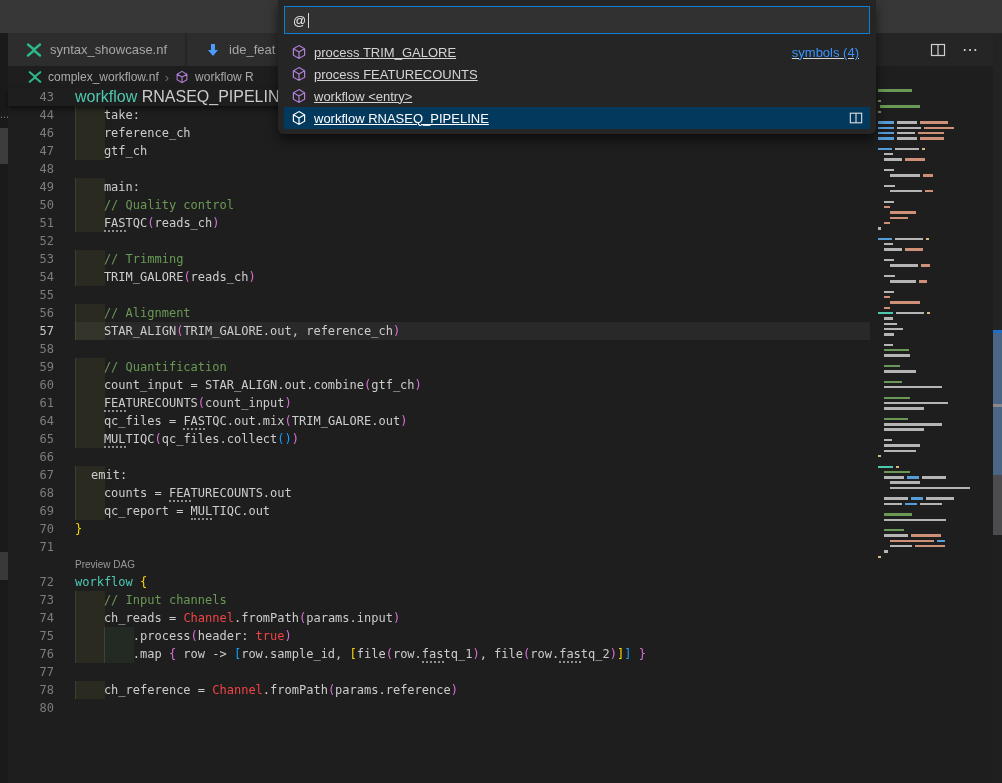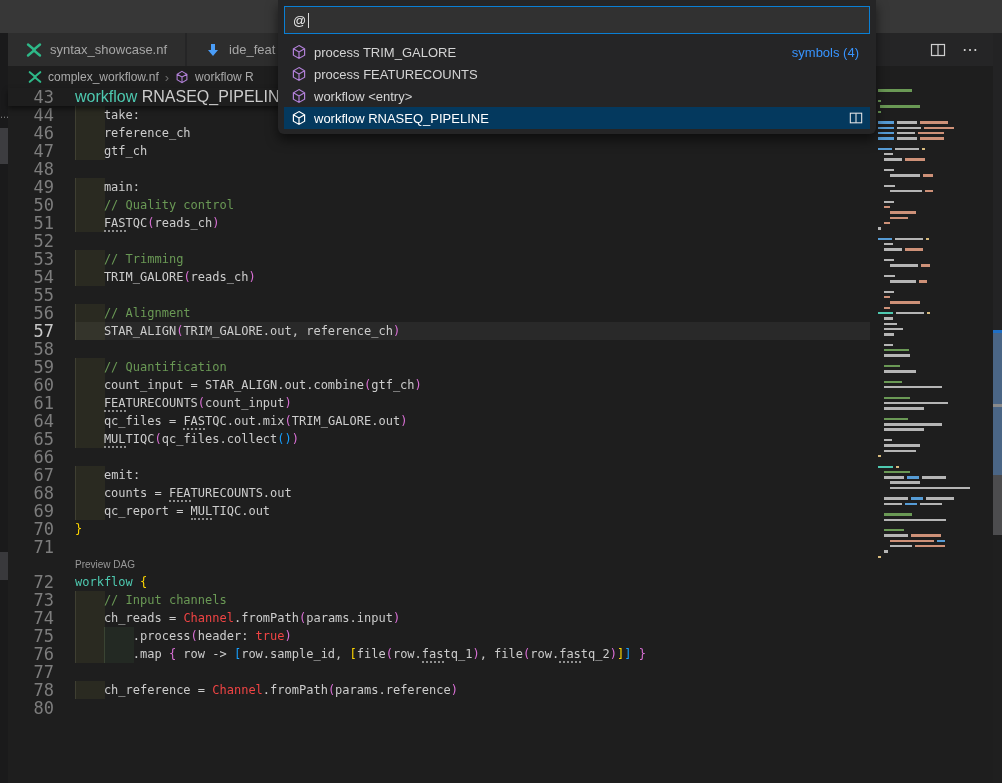--- a/index.html
+++ b/index.html
@@ -19,21 +19,21 @@
   .breadcrumb{position:absolute;left:8px;top:66px;width:985px;height:22px;background:#1e1e1e;
               display:flex;align-items:center;gap:6px;padding-left:20px;box-sizing:border-box;color:#a9a9a9;font-size:12px;}
   .bc-sep{color:#6e6e6e;font-size:13px;}
   
   .mono{font-family:"DejaVu Sans Mono",monospace;font-size:12px;}
   .sticky{position:absolute;left:8px;top:88px;width:862px;height:18px;z-index:6;background:#1e1e1e;
           box-shadow:0 3px 5px rgba(0,0,0,.5);}
   .lines{position:absolute;left:8px;top:106px;width:862px;}
   .crow{display:flex;height:18px;line-height:18px;}
   .gutter{width:67px;flex:none;text-align:right;padding-right:21px;box-sizing:border-box;color:#7d7d7d;
-          font-family:"DejaVu Sans Mono",monospace;font-size:17px;}
+          font-family:"DejaVu Sans Mono",monospace;font-size:12px;}
   .content{position:relative;flex:1;white-space:pre;}
   .band{position:absolute;top:0;bottom:0;width:29px;pointer-events:none;}
   .band.l1{left:0;background:rgba(255,255,100,.055);border-left:1px solid rgba(220,220,170,.12);}
   .band.l2{left:29px;background:rgba(130,255,130,.05);border-left:1px solid rgba(170,220,170,.10);}
   .codetext{position:relative;}
   .cur .content{background:rgba(255,255,255,.05);}
   .cur .gutter{color:#c8c8c8;}
   .tk-kw{color:#4ec9b0;} .tk-ty{color:#ef4444;} .tk-cm{color:#6a9955;} .tk-tx{color:#cccccc;}
   .tk-b1{color:#ffd700;} .tk-b2{color:#da70d6;} .tk-b3{color:#179fff;}
   .tk-un{color:#cccccc;border-bottom:2px dotted #8f8f8f;}
@@ -45,21 +45,21 @@
   .mm-row span{display:inline-block;height:2.4px;margin-right:3px;flex:none;}
   .right-strip{position:absolute;left:993px;top:33px;width:9px;height:750px;background:#232324;}
   .rs-b{position:absolute;left:0;width:9px;}
   
   .qp{position:absolute;left:278px;top:0;width:598px;box-sizing:border-box;background:#252526;z-index:50;
       border-radius:0 0 6px 6px;box-shadow:0 6px 12px rgba(0,0,0,.55);padding:6px 6px 5px 6px;}
   .qp-input{height:26px;background:#313131;border:1px solid #0a7fd4;display:flex;align-items:center;
             padding:0 8px;color:#e8e8e8;font-size:13px;}
   .caret{width:1px;height:15px;background:#dcdcdc;margin-left:2px;}
   .qp-list{margin-top:7px;}
-  .qp-row{display:flex;align-items:center;height:22px;padding:0 7px;gap:7px;color:#d4d4d4;font-size:13px;}
+  .qp-row{display:flex;align-items:center;height:22px;padding:0 7px;gap:7px;color:#d4d4d4;font-size:13px;text-decoration:underline;}
   .qp-row.sel{background:#04395e;color:#ffffff;}
   .qp-badge{margin-left:auto;color:#3794ff;padding-right:4px;}
   .qp-action{margin-left:auto;display:flex;align-items:center;}
   .icon16{width:16px;height:16px;flex:none;}
   .icon14{width:14px;height:14px;flex:none;}
 </style>
 </head>
 <body>
 
 <div class="stage">
@@ -201,21 +201,21 @@
       <div class="crow">
         <div class="gutter">65</div>
         <div class="content"><span class="band l1"></span><span class="codetext" style="margin-left:28.8984px"><span class="tk-un">MUL</span><span class="tk-tx">TIQC</span><span class="tk-b2">(</span><span class="tk-tx">qc_files.collect</span><span class="tk-b3">()</span><span class="tk-b2">)</span></span></div>
       </div>
       <div class="crow">
         <div class="gutter">66</div>
         <div class="content"><span class="codetext" style="margin-left:0px"></span></div>
       </div>
       <div class="crow">
         <div class="gutter">67</div>
-        <div class="content"><span class="band l1"></span><span class="codetext" style="margin-left:29px"><span class="tk-tx">emit:</span></span></div>
+        <div class="content"><span class="band l1"></span><span class="codetext" style="margin-left:16px"><span class="tk-tx">emit:</span></span></div>
       </div>
       <div class="crow">
         <div class="gutter">68</div>
         <div class="content"><span class="band l1"></span><span class="codetext" style="margin-left:28.8984px"><span class="tk-tx">counts = </span><span class="tk-un">FEA</span><span class="tk-tx">TURECOUNTS.out</span></span></div>
       </div>
       <div class="crow">
         <div class="gutter">69</div>
         <div class="content"><span class="band l1"></span><span class="codetext" style="margin-left:28.8984px"><span class="tk-tx">qc_report = </span><span class="tk-un">MUL</span><span class="tk-tx">TIQC.out</span></span></div>
       </div>
       <div class="crow">

